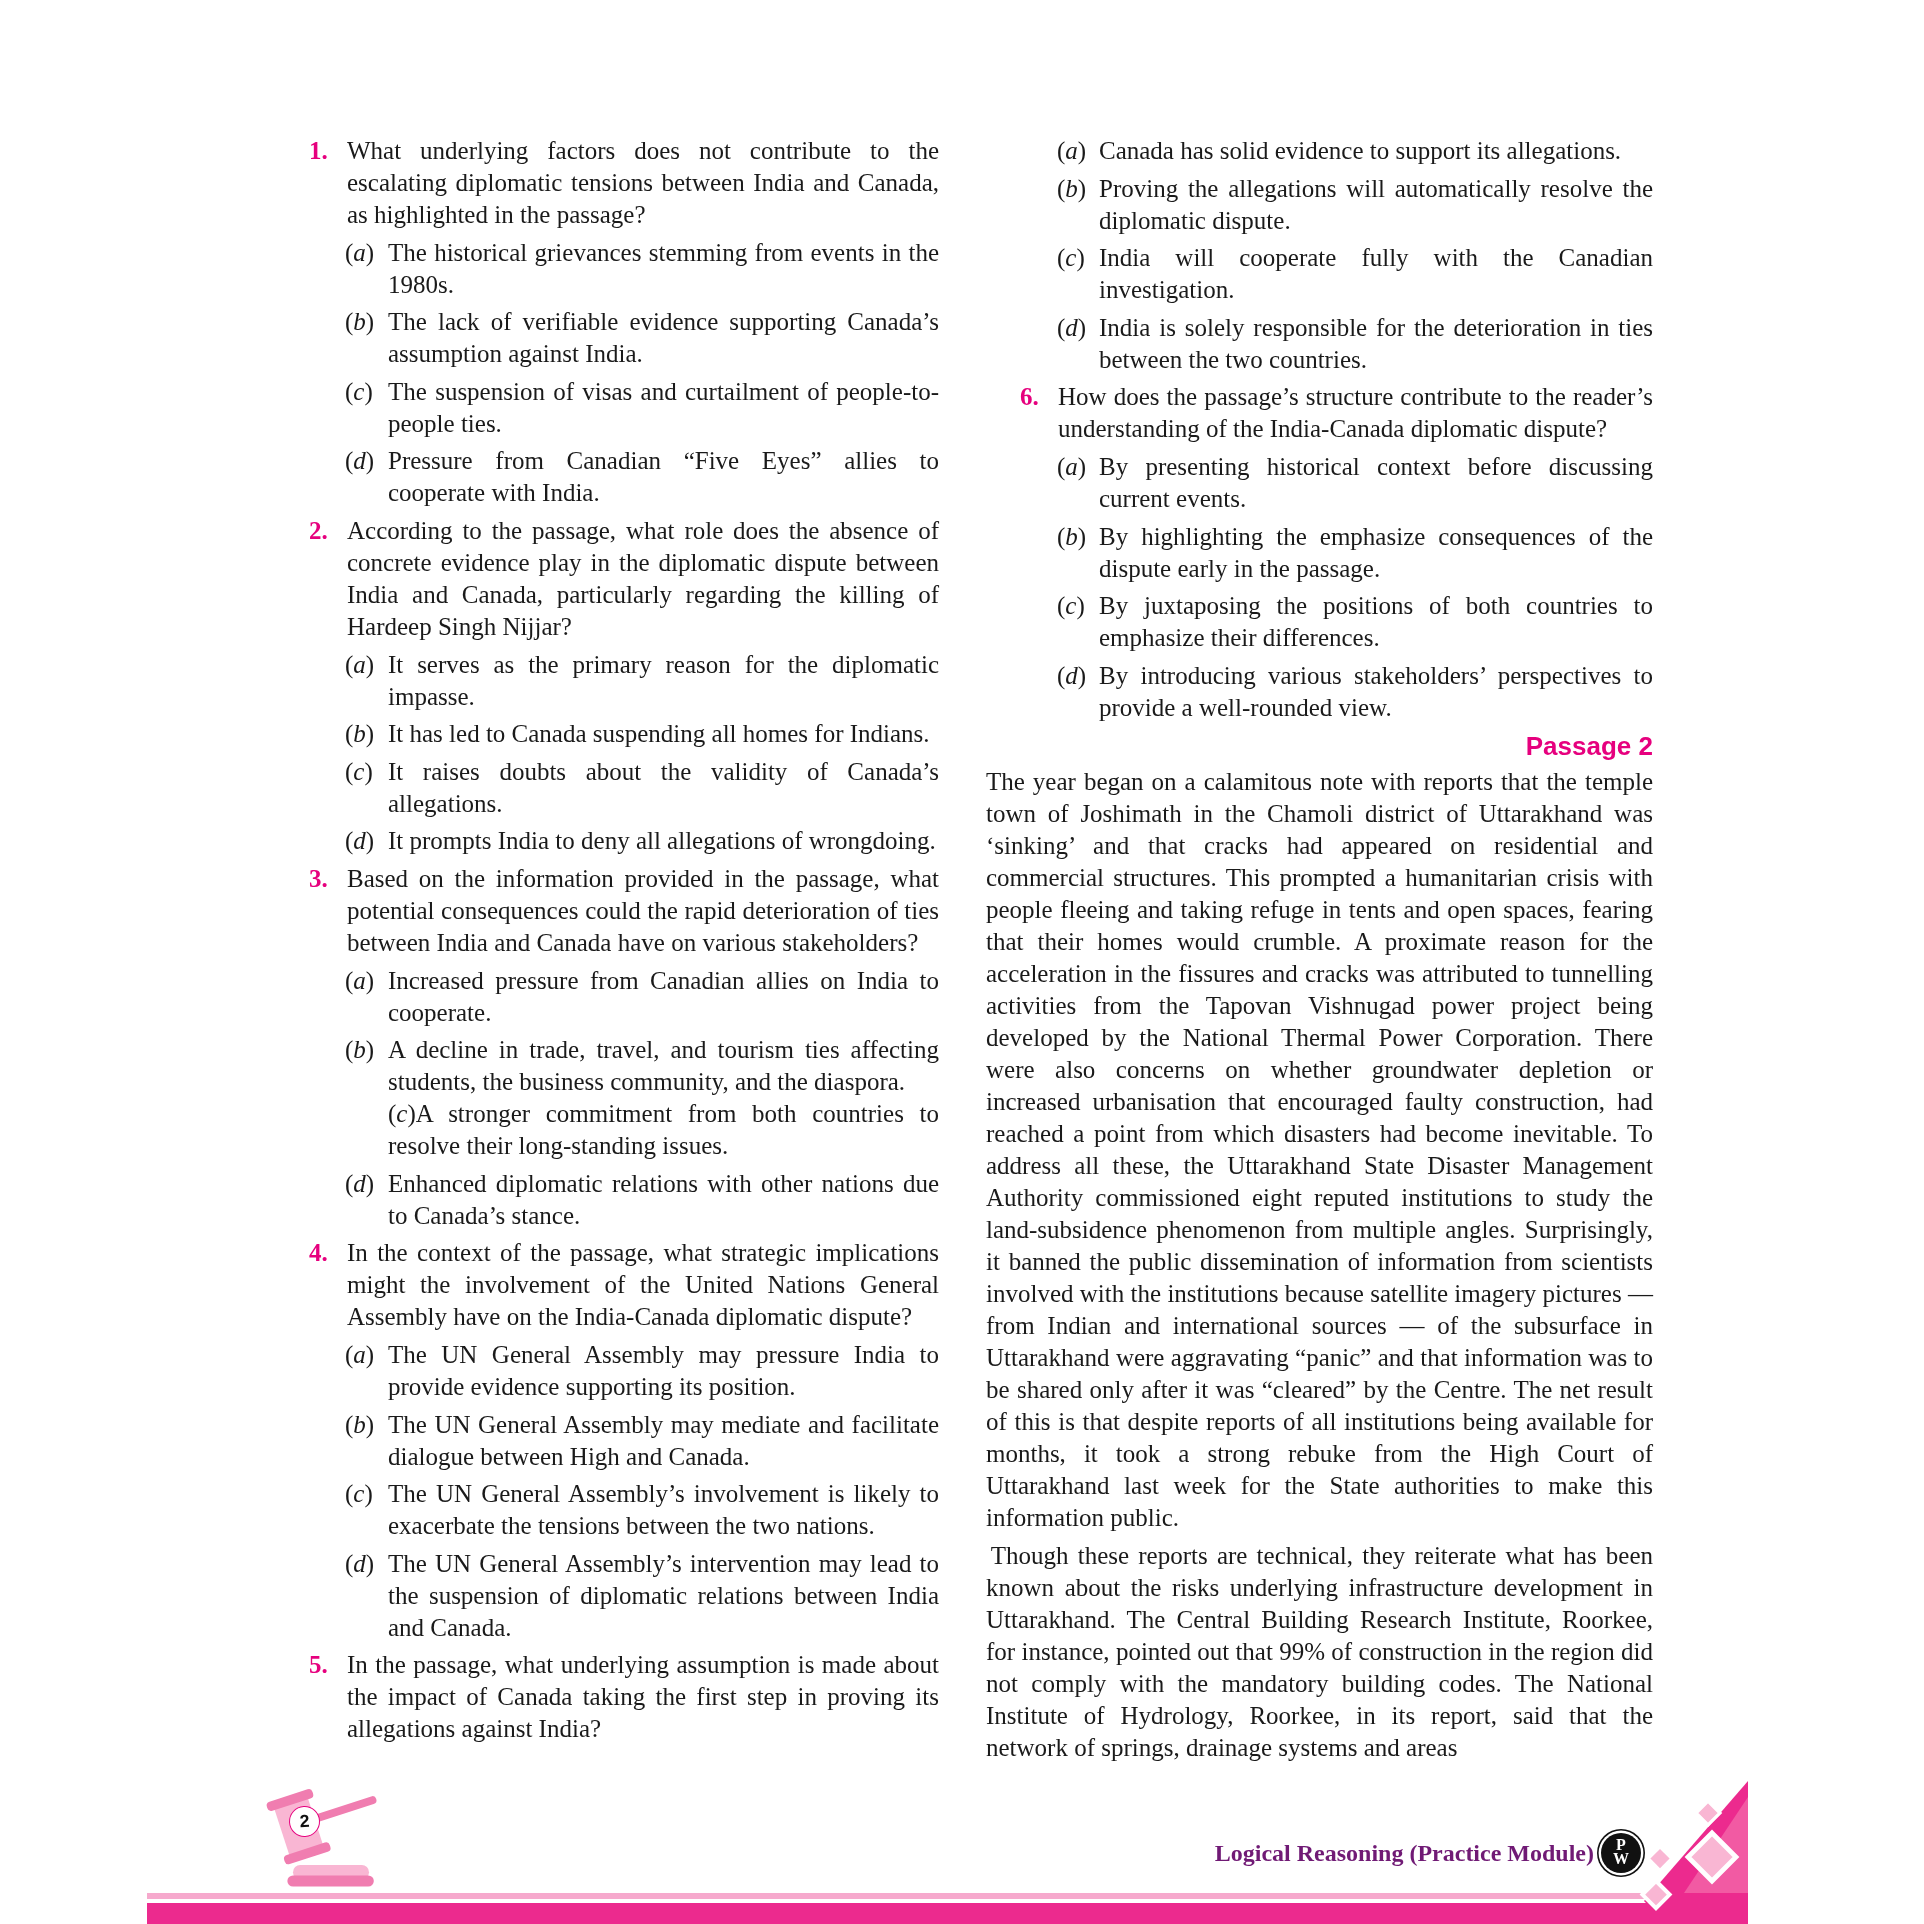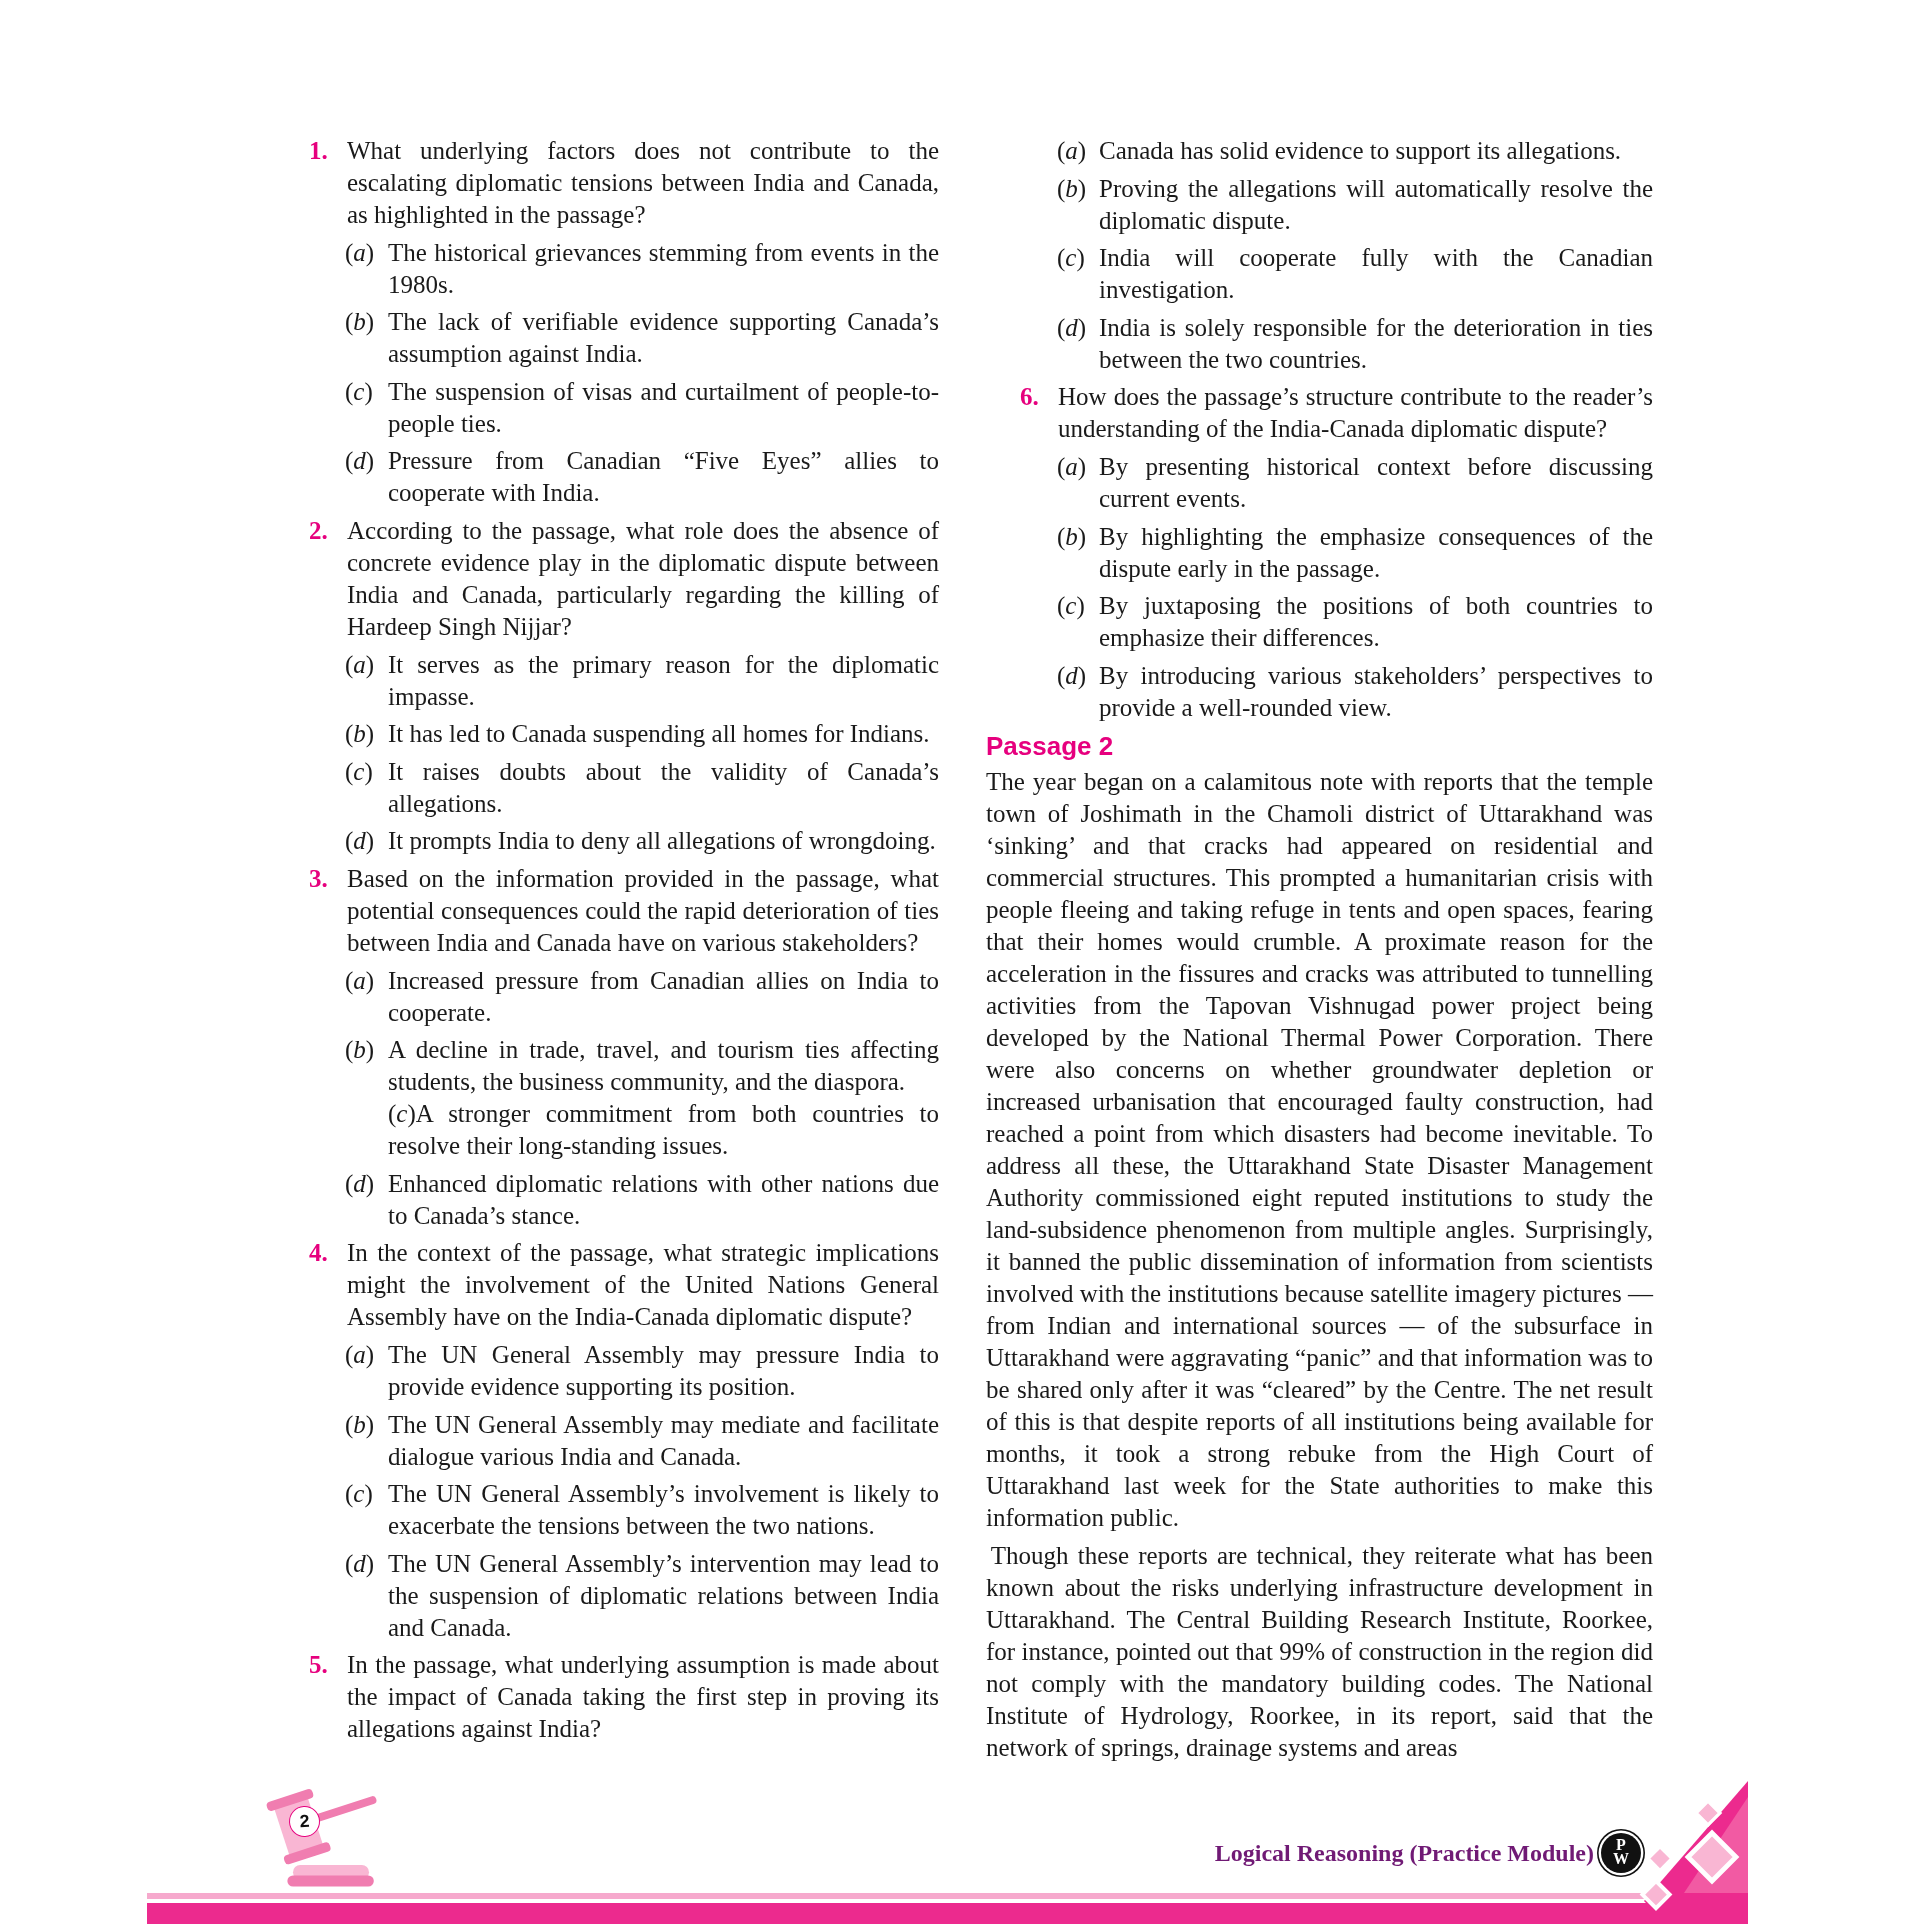--- a/index.html
+++ b/index.html
@@ -24,21 +24,21 @@
   .q-text { display: block; }
   .opt { position: relative; padding-left: 79px; margin-bottom: 5.6px; }
   .opt-label { position: absolute; left: 36px; top: 0; }
   .opt-label i { font-style: italic; }
   .opt-inline { padding-left: 79px; margin-bottom: 5.6px; }
   .col-right .opt { padding-left: 113px; }
   .col-right .opt-label { left: 71px; }
   .col-right .q { padding-left: 72px; }
   .col-right .q-num { left: 34px; }
   .passage-title {
-    text-align: left; color: #E6007E;
+    text-align: right; color: #E6007E;
     font-family: "Liberation Sans", sans-serif; font-weight: bold;
     font-size: 26px; line-height: 35px; margin: 4.8px 0 1.6px 0;
   }
   .para { margin: 0 0 6.4px 0; }
   .para.indent { text-indent: 4.8px; }
 
   
   .footer-stripe-light {
     position: absolute; left: 147px; top: 1893px; width: 1580px; height: 6.4px;
     background: #F6A9CD;
@@ -101,21 +101,21 @@
   <div class="opt"><span class="opt-label">(<i>a</i>)</span><span>Increased pressure from Canadian allies on India to cooperate.</span></div>
   <div class="opt" style="margin-bottom:0"><span class="opt-label">(<i>b</i>)</span><span>A decline in trade, travel, and tourism ties affecting students, the business community, and the diaspora.</span></div>
   <div class="opt-inline">(<i>c</i>)<span>A stronger commitment from both countries to resolve their long-standing issues.</span></div>
   <div class="opt"><span class="opt-label">(<i>d</i>)</span><span>Enhanced diplomatic relations with other nations due to Canada’s stance.</span></div>
 
   <div class="q">
     <span class="q-num">4.</span>
     <span class="q-text">In the context of the passage, what strategic implications might the involvement of the United Nations General Assembly have on the India-Canada diplomatic dispute?</span>
   </div>
   <div class="opt"><span class="opt-label">(<i>a</i>)</span><span>The UN General Assembly may pressure India to provide evidence supporting its position.</span></div>
-  <div class="opt"><span class="opt-label">(<i>b</i>)</span><span>The UN General Assembly may mediate and facilitate dialogue various India and Canada.</span></div>
+  <div class="opt"><span class="opt-label">(<i>b</i>)</span><span>The UN General Assembly may mediate and facilitate dialogue between High and Canada.</span></div>
   <div class="opt"><span class="opt-label">(<i>c</i>)</span><span>The UN General Assembly’s involvement is likely to exacerbate the tensions between the two nations.</span></div>
   <div class="opt"><span class="opt-label">(<i>d</i>)</span><span>The UN General Assembly’s intervention may lead to the suspension of diplomatic relations between India and Canada.</span></div>
 
   <div class="q">
     <span class="q-num">5.</span>
     <span class="q-text">In the passage, what underlying assumption is made about the impact of Canada taking the first step in proving its allegations against India?</span>
   </div>
 </div>
 
 <div class="col col-right">

